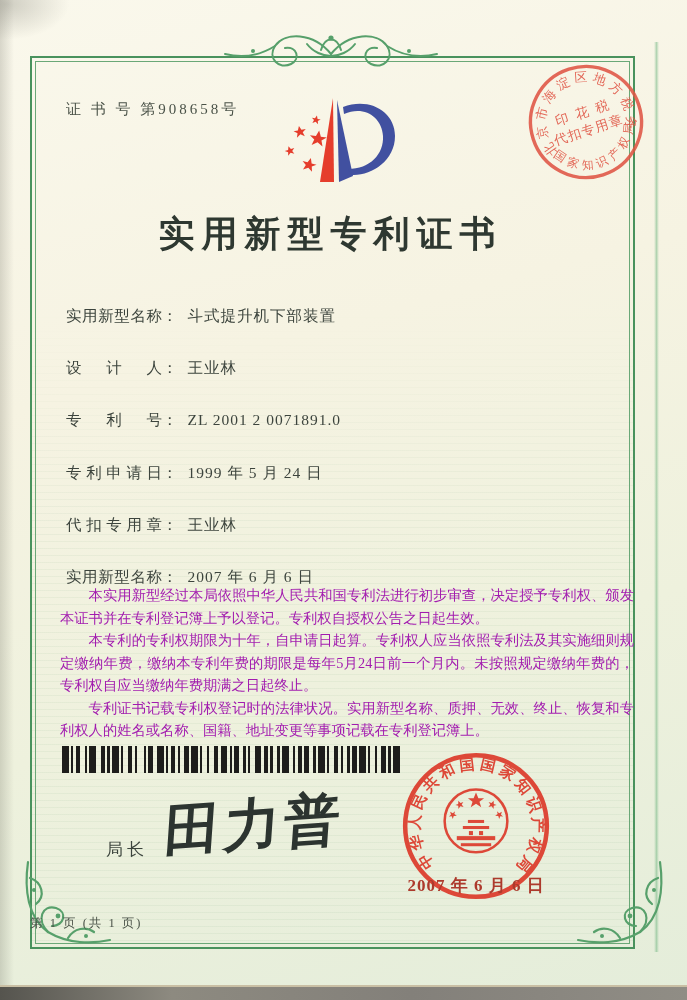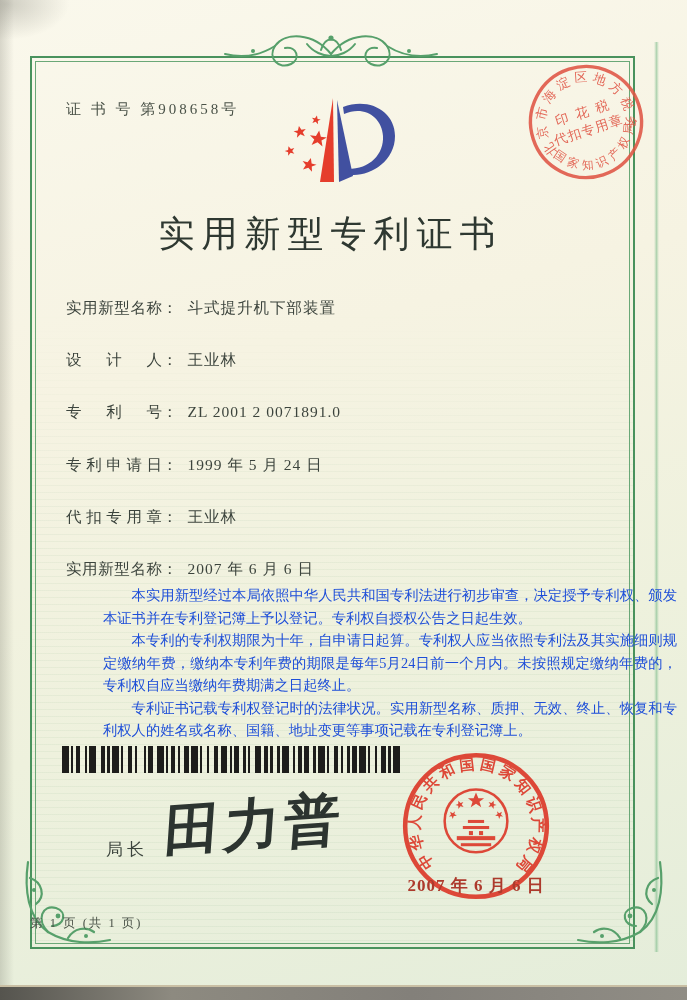--- a/index.html
+++ b/index.html
@@ -30,29 +30,29 @@
   .ornament-top{position:absolute;left:223px;top:24px;}
   .ornament-corner{position:absolute;}
   .oc-left{left:20px;top:860px;}
   .oc-right{left:576px;top:860px;transform:scaleX(-1);}
 
   .cert-no{position:absolute;left:66px;top:100px;font-size:15px;color:#4a5248;letter-spacing:3px;}
   .logo{position:absolute;left:276px;top:90px;}
   .stamp-tax{position:absolute;left:522px;top:58px;transform:rotate(-18deg);opacity:.88;}
 
   .title{position:absolute;left:0;top:210px;width:661px;text-align:center;
-    font-size:36px;font-weight:normal;letter-spacing:7px;color:#2e3831;}
-
-  .field-row{position:absolute;left:66px;font-size:15.5px;color:#3c443d;white-space:nowrap;}
+    font-size:36px;font-weight:bold;letter-spacing:7px;color:#2e3831;}
+
+  .field-row{position:absolute;left:66px;font-size:15.5px;color:#3c443d;white-space:nowrap;margin-top:8px;}
   .flabel{display:inline-block;width:96px;text-align:justify;text-align-last:justify;}
   .fcolon{display:inline-block;margin-right:10px;}
   .fvalue{letter-spacing:1px;}
 
-  .paragraphs{position:absolute;left:60px;top:584px;width:574px;color:#1d4ed8;
-    font-size:14.3px;line-height:22.5px;text-align:justify;margin-left:43px;}
+  .paragraphs{position:absolute;left:60px;top:584px;width:574px;color:#a21caf;
+    font-size:14.3px;line-height:22.5px;text-align:justify;}
   .paragraphs p{margin:0;text-indent:2em;}
 
   .barcode{position:absolute;left:62px;top:746px;width:338px;height:27px;display:flex;align-items:stretch;}
   .bc-bar{background:#1d1d1b;}
   .bc-gap{background:transparent;}
 
   .signer-label{position:absolute;left:106px;top:838px;font-size:17px;letter-spacing:4px;color:#3c443d;}
   .signature{position:absolute;left:164px;top:786px;width:230px;font-size:56px;font-weight:600;
     font-family:"DejaVu Sans","Liberation Sans",sans-serif;color:#2c3430;
     transform:rotate(-4deg) skewX(-8deg);letter-spacing:4px;}

